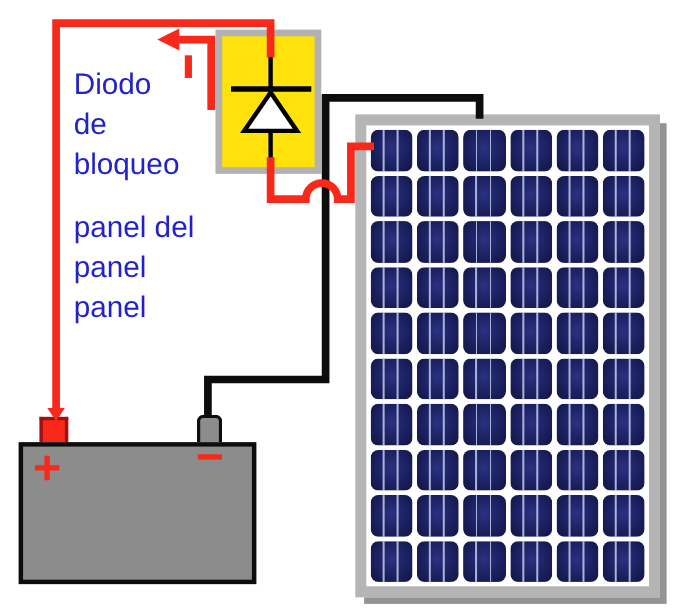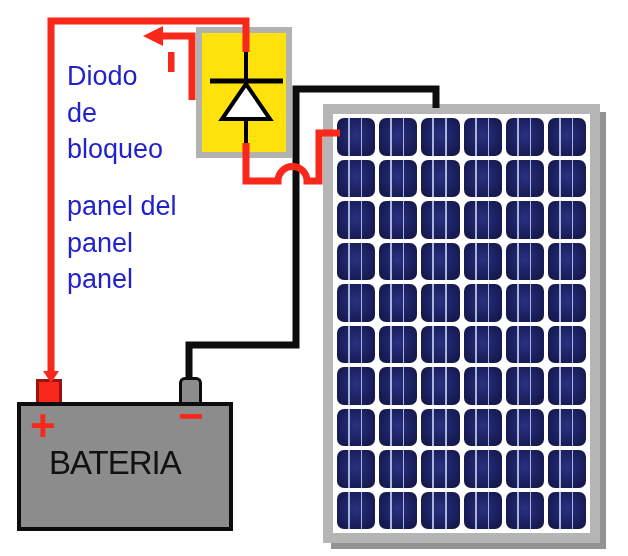--- a/index.html
+++ b/index.html
@@ -173,21 +173,20 @@
         <div class="cell"></div>
         <div class="cell"></div>
       </div>
   </div>
 
   <div class="battery-terminal-pos"></div>
   <div class="battery-terminal-neg"></div>
   <div class="battery-body"></div>
   <div class="battery-plus">+</div>
   <div class="battery-minus">−</div>
-  <div class="battery-label">BATERIA</div>
 
   <svg class="wiring" width="628" height="556" viewBox="0 0 628 556">
 
     <path class="diode-line" d="M246 50 L246 81" stroke-width="4"></path>
     <path class="diode-line" d="M210 81 L283 81" stroke-width="5"></path>
     <polygon class="diode-triangle" points="246,84 222,119 270,119"></polygon>
     <path class="diode-line" d="M246 119 L246 148" stroke-width="4"></path>
 
     <path class="wire-neg" d="M436 108 L436 89 L296 89 L296 345 L189 345 L189 379"></path>
 

